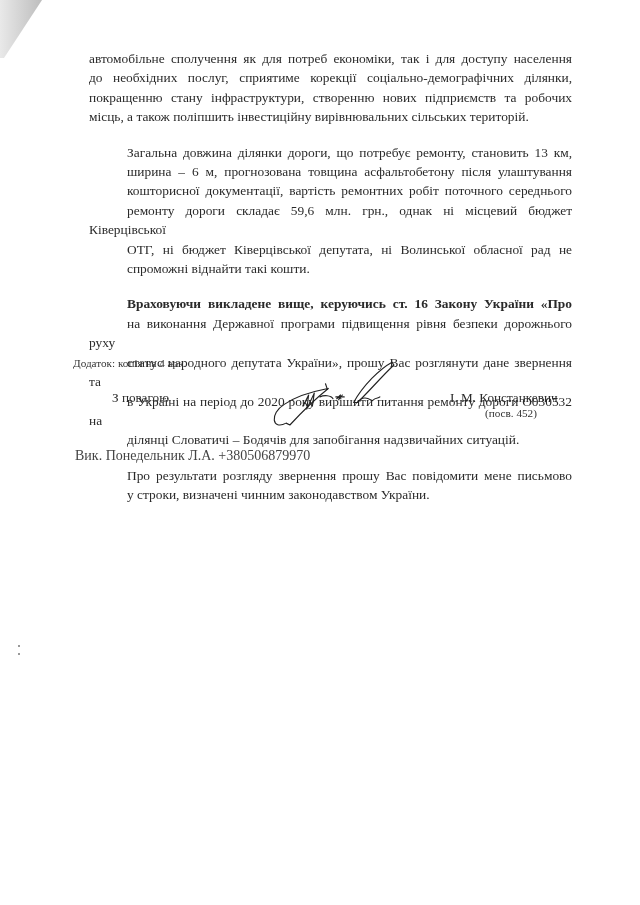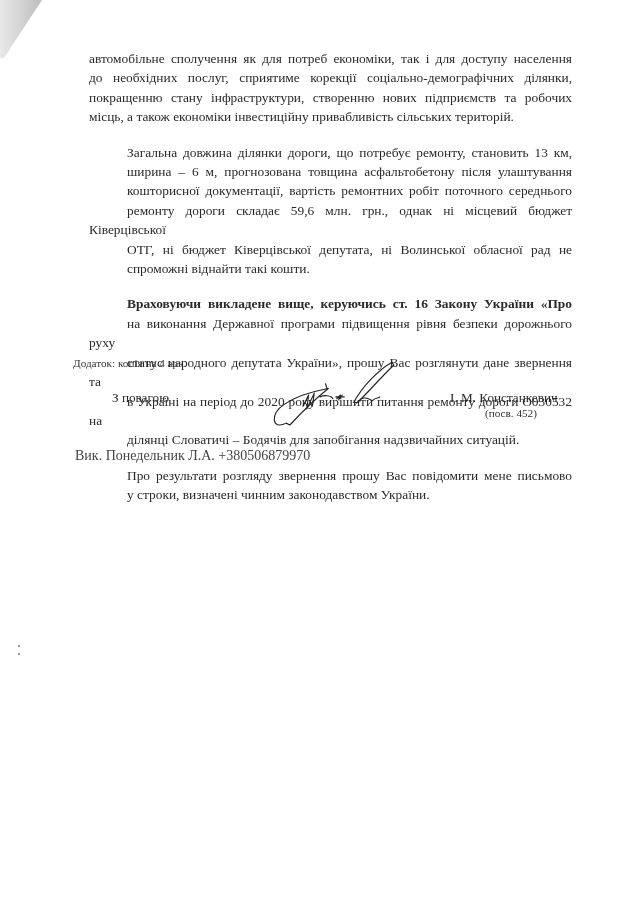--- a/index.html
+++ b/index.html
@@ -50,21 +50,21 @@
     </linearGradient>
   </defs>
   <polygon points="0,0 42,0 4,58 0,58" fill="url(#fold)"></polygon>
 </svg>
 
 <div class="page" id="letter-body">
     <p class="para">
       <span>автомобільне сполучення як для потреб економіки, так і для доступу населення</span>
       <span>до необхідних послуг, сприятиме корекції соціально-демографічних ділянки,</span>
       <span>покращенню стану інфраструктури, створенню нових підприємств та робочих</span>
-      <span class="last">місць, а також економіки інвестиційну привабливість сільських територій.</span>
+      <span class="last">місць, а також поліпшить інвестиційну вирівнювальних сільських територій.</span>
     </p>
     <p class="para indent">
       <span style="text-indent: 38px;">Загальна довжина ділянки дороги, що потребує ремонту, становить 13 км,</span>
       <span>ширина – 6 м, прогнозована товщина асфальтобетону після улаштування</span>
       <span>кошторисної документації, вартість ремонтних робіт поточного середнього</span>
       <span>ремонту дороги складає 59,6 млн. грн., однак ні місцевий бюджет Ківерцівської</span>
       <span>ОТГ, ні бюджет Ківерцівської депутата, ні Волинської обласної рад не</span>
       <span class="last">спроможні віднайти такі кошти.</span>
     </p>
     <p class="para indent">

